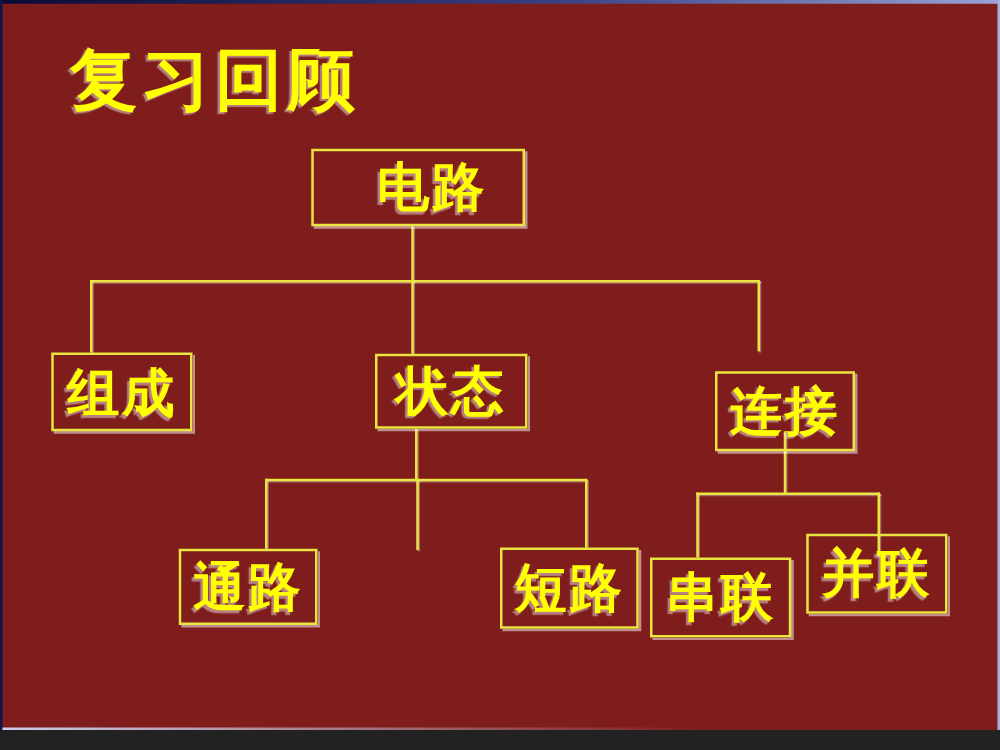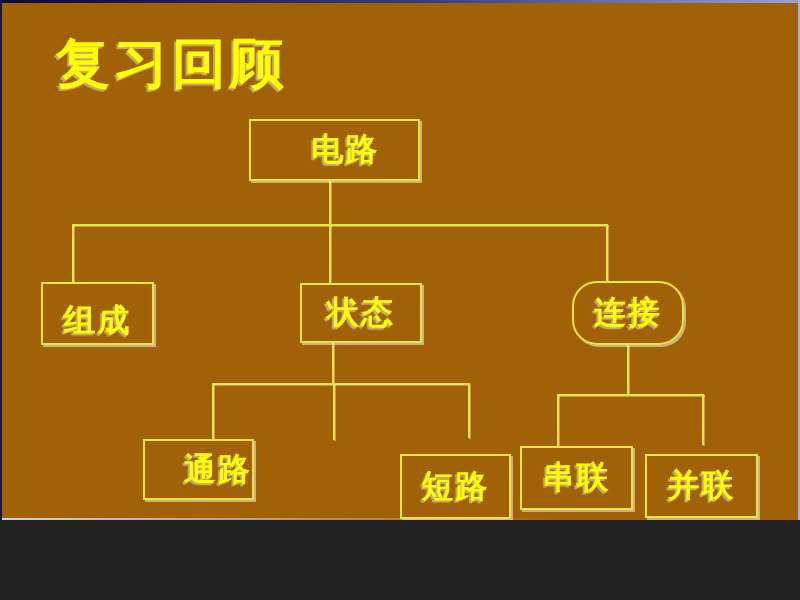--- a/index.html
+++ b/index.html
@@ -1,19 +1,19 @@
 <!DOCTYPE html>
 <html><head>
 <meta charset="utf-8">
 <style>
   html,body{margin:0;padding:0;background:#222;}
   #slide{
     position:relative;
-    width:800px;height:520px;
-    background:#a16207;
+    width:800px;height:584px;
+    background:#7f1d1d;
     overflow:hidden;
     font-family:Liberation Sans, sans-serif;
   }
   
   .edge-top{position:absolute;left:0;top:0;width:800px;height:3px;
     background:linear-gradient(90deg,#0a0a35 0%,#3a3f80 55%,#9aa2d8 100%);}
   .edge-bottom{position:absolute;left:0;bottom:0;width:800px;height:2px;
     background:linear-gradient(90deg,#cdd0ea 0%,rgba(205,208,234,0) 70%);}
   .edge-left{position:absolute;left:0;top:0;width:2px;height:600px;background:#14144d;}
   .edge-right{position:absolute;right:0;top:0;width:2px;height:600px;background:#aab0dc;}
@@ -24,39 +24,39 @@
     color:#ffff00;
     text-shadow:-2px 2px 1px rgba(255,255,255,0.45);
     white-space:nowrap;
   }
   .node{
     position:absolute;
     border:2px solid #e9e43f;
     box-shadow:2px 2px 0 rgba(255,255,255,0.5);
     display:flex;align-items:center;justify-content:center;
     color:#ffff00;
-    font-size:32px;font-weight:bold;letter-spacing:2px;
+    font-size:42px;font-weight:bold;letter-spacing:2px;
     text-shadow:-2px 2px 1px rgba(255,255,255,0.45);
     box-sizing:border-box;
     white-space:nowrap;
   }
   .line{position:absolute;background:#e9e43f;box-shadow:1px 1px 0 rgba(255,255,255,0.35);}
   .h{height:2px;} .v{width:2px;}
 
   
   #n-circuit     {left:249px;top:119px;width:171px;height:62px;}
   #n-circuit span{position:relative;left:11px;}
   #n-composition {left:41px; top:282px;width:113px;height:63px;align-items:flex-end;}
   #n-state       {left:286px;top:283px;width:122px;height:60px;margin-left:14px;}
-  #n-connection  {left:572px;top:281px;width:112px;height:64px;border-radius:25px;}
-  #n-closed      {left:143px;top:439px;width:111px;height:61px;justify-content:flex-end;}
+  #n-connection  {left:572px;top:297px;width:112px;height:64px;}
+  #n-closed      {left:143px;top:439px;width:111px;height:61px;}
   #n-open        {left:273px;top:440px;width:114px;height:63px;}
-  #n-short       {left:400px;top:454px;width:111px;height:65px;text-align:center;}
+  #n-short       {left:400px;top:438px;width:111px;height:65px;text-align:center;}
   #n-series      {left:520px;top:446px;width:113px;height:64px;}
-  #n-parallel    {left:645px;top:454px;width:113px;height:64px;}
+  #n-parallel    {left:645px;top:427px;width:113px;height:64px;}
 </style>
 </head>
 <body>
 
 <div id="slide">
 
   <div class="edge-top"></div>
   <div class="edge-bottom"></div>
   <div class="edge-left"></div>
   <div class="edge-right"></div>

